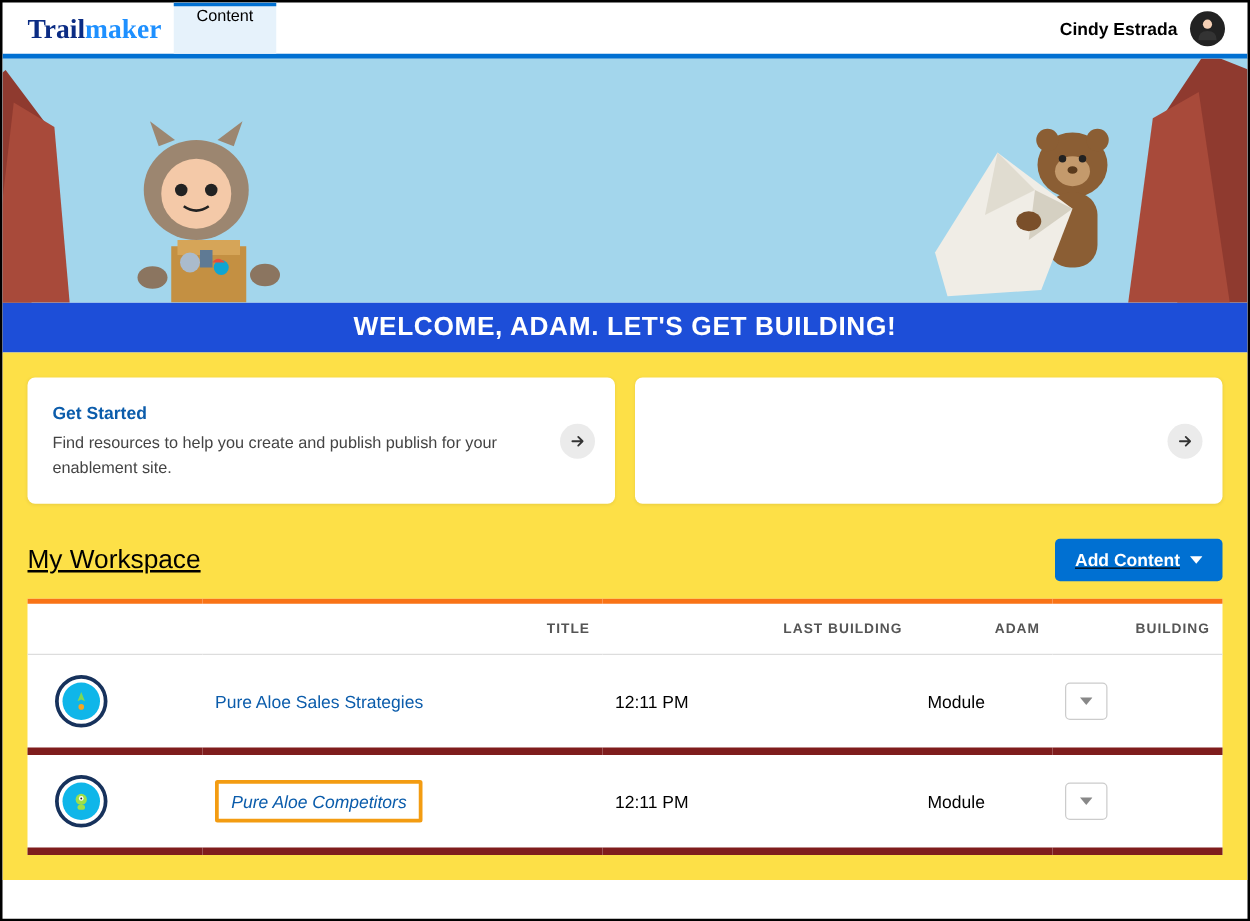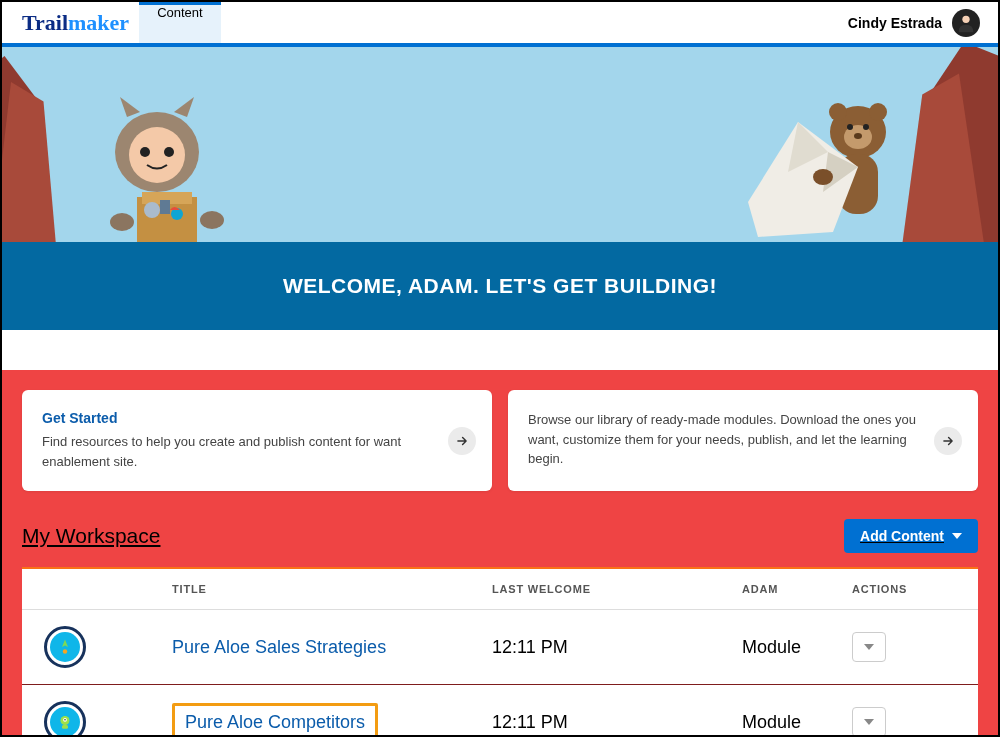--- a/index.html
+++ b/index.html
@@ -15,42 +15,42 @@
 .username { font-weight: 700; font-size: 14px; }
 .avatar { width: 28px; height: 28px; border-radius: 50%; background: #222; display: flex; align-items: center; justify-content: center; }
 .avatar svg { width: 22px; height: 22px; }
 
 .banner { height: 195px; background: #a3d6ec; position: relative; overflow: hidden; }
 .rock-left { position: absolute; bottom: -10px; left: -30px; width: 130px; height: 210px; }
 .rock-right { position: absolute; bottom: -10px; right: -30px; width: 180px; height: 210px; }
 .char-left { position: absolute; bottom: -10px; left: 80px; }
 .char-right { position: absolute; bottom: -10px; right: 80px; }
 
-.welcome-bar { background: #0369a1; color: #fff; text-align: center; padding: 32px 0; font-family: "Arial Black", Impact, sans-serif; font-weight: 900; font-size: 21px; letter-spacing: 0.5px; }
-
-.content-area { padding: 20px; background: #ef4444; margin-top: 40px; }
+.welcome-bar { background: #1d4ed8; color: #fff; text-align: center; padding: 8px 0; font-family: "Arial Black", Impact, sans-serif; font-weight: 900; font-size: 21px; letter-spacing: 0.5px; }
+
+.content-area { padding: 20px; background: #fde047; }
 
 .cards { display: flex; gap: 16px; margin-bottom: 28px; }
 .card { flex: 1; background: #fff; border-radius: 6px; padding: 20px 60px 20px 20px; position: relative; box-shadow: 0 1px 3px rgba(0,0,0,0.08); }
 .card-title { color: #0b5cab; font-weight: 700; font-size: 14px; margin-bottom: 6px; }
 .card-body { font-size: 13px; color: #444; line-height: 1.5; }
 .card-arrow { position: absolute; right: 16px; top: 50%; transform: translateY(-50%); width: 28px; height: 28px; border-radius: 50%; background: #ebebeb; display: flex; align-items: center; justify-content: center; cursor: pointer; }
 
 .workspace-header { display: flex; justify-content: space-between; align-items: center; margin-bottom: 14px; text-decoration: underline; }
 .workspace-title { font-size: 21px; font-weight: 400; }
 .add-btn { background: #0070d2; color: #fff; border: none; padding: 9px 16px; border-radius: 4px; font-size: 14px; font-weight: 600; cursor: pointer; display: flex; align-items: center; gap: 8px; text-align: center; }
 
 .table { width: 100%; border-collapse: collapse; background: #fff; }
-.table th { text-align: left; padding: 14px 10px; font-size: 11px; letter-spacing: 0.8px; color: #555; border-top: 2px solid #f97316; border-bottom: 1px solid #ddd; font-weight: 700; }
-.table td { padding: 16px 10px; border-bottom: 1px solid #7f1d1d; font-size: 18px; vertical-align: middle; }
+.table th { text-align: right; padding: 14px 10px; font-size: 11px; letter-spacing: 0.8px; color: #555; border-top: 4px solid #f97316; border-bottom: 1px solid #ddd; font-weight: 700; }
+.table td { padding: 16px 10px; border-bottom: 6px solid #7f1d1d; font-size: 14px; vertical-align: middle; }
 .table th:first-child, .table td:first-child { padding-left: 22px; width: 140px; }
 .row-icon { width: 42px; height: 42px; border-radius: 50%; border: 3px solid #17325c; display: flex; align-items: center; justify-content: center; }
 .icon-inner { width: 30px; height: 30px; border-radius: 50%; display: flex; align-items: center; justify-content: center; }
 .title-link { color: #0b5cab; text-decoration: none; font-weight: 400; }
-.title-highlight { border: 3px solid #f39c12; padding: 6px 10px; display: inline-block; border-radius: 2px; }
+.title-highlight { border: 3px solid #f39c12; padding: 6px 10px; display: inline-block; border-radius: 2px; font-style: italic; }
 .action-btn { width: 34px; height: 30px; border: 1px solid #ccc; border-radius: 4px; background: #fff; display: flex; align-items: center; justify-content: center; cursor: pointer; }
 
 .col-title { width: 320px; }
 .col-last { width: 250px; }
 .col-type { width: 110px; }
 </style>
 </head>
 <body>
 
 <div class="header">
@@ -116,29 +116,28 @@
 </div>
 
 <div class="welcome-bar">
   <span>WELCOME, ADAM. LET'S GET BUILDING!</span>
 </div>
 
 <div class="content-area">
   <div class="cards">
     <div class="card">
       <div class="card-title">Get Started</div>
-      <div class="card-body">Find resources to help you create and publish content for want enablement site.</div>
+      <div class="card-body">Find resources to help you create and publish publish for your enablement site.</div>
       <div class="card-arrow">
         <svg width="14" height="14" viewBox="0 0 24 24">
             <path d="M5 12h12M13 6l6 6-6 6" stroke="#333" stroke-width="2.5" fill="none" stroke-linecap="round" stroke-linejoin="round"></path>
           </svg>
       </div>
     </div>
     <div class="card">
-      <div class="card-body">Browse our library of ready-made modules. Download the ones you want, customize them for your needs, publish, and let the learning begin.</div>
       <div class="card-arrow">
         <svg width="14" height="14" viewBox="0 0 24 24">
             <path d="M5 12h12M13 6l6 6-6 6" stroke="#333" stroke-width="2.5" fill="none" stroke-linecap="round" stroke-linejoin="round"></path>
           </svg>
       </div>
     </div>
   </div>
 
   <div class="workspace-header">
     <div class="workspace-title">My Workspace</div>
@@ -148,23 +147,23 @@
           <polygon points="0,2 10,2 5,8" fill="#fff"></polygon>
         </svg>
     </button>
   </div>
 
   <table class="table">
     <thead>
       <tr>
         <th></th>
         <th class="col-title">TITLE</th>
-        <th class="col-last">LAST WELCOME</th>
+        <th class="col-last">LAST BUILDING</th>
         <th class="col-type">ADAM</th>
-        <th>ACTIONS</th>
+        <th>BUILDING</th>
       </tr>
     </thead>
     <tbody>
       <tr>
         <td>
           <div class="row-icon">
             <div class="icon-inner" style="background:#0fb6e9">
               <svg width="18" height="18" viewBox="0 0 24 24">
                   <path d="M12 2 L8 12 L12 10 L16 12 Z" fill="#7ed957"></path>
                   <circle cx="12" cy="18" r="3" fill="#f5a623"></circle>

